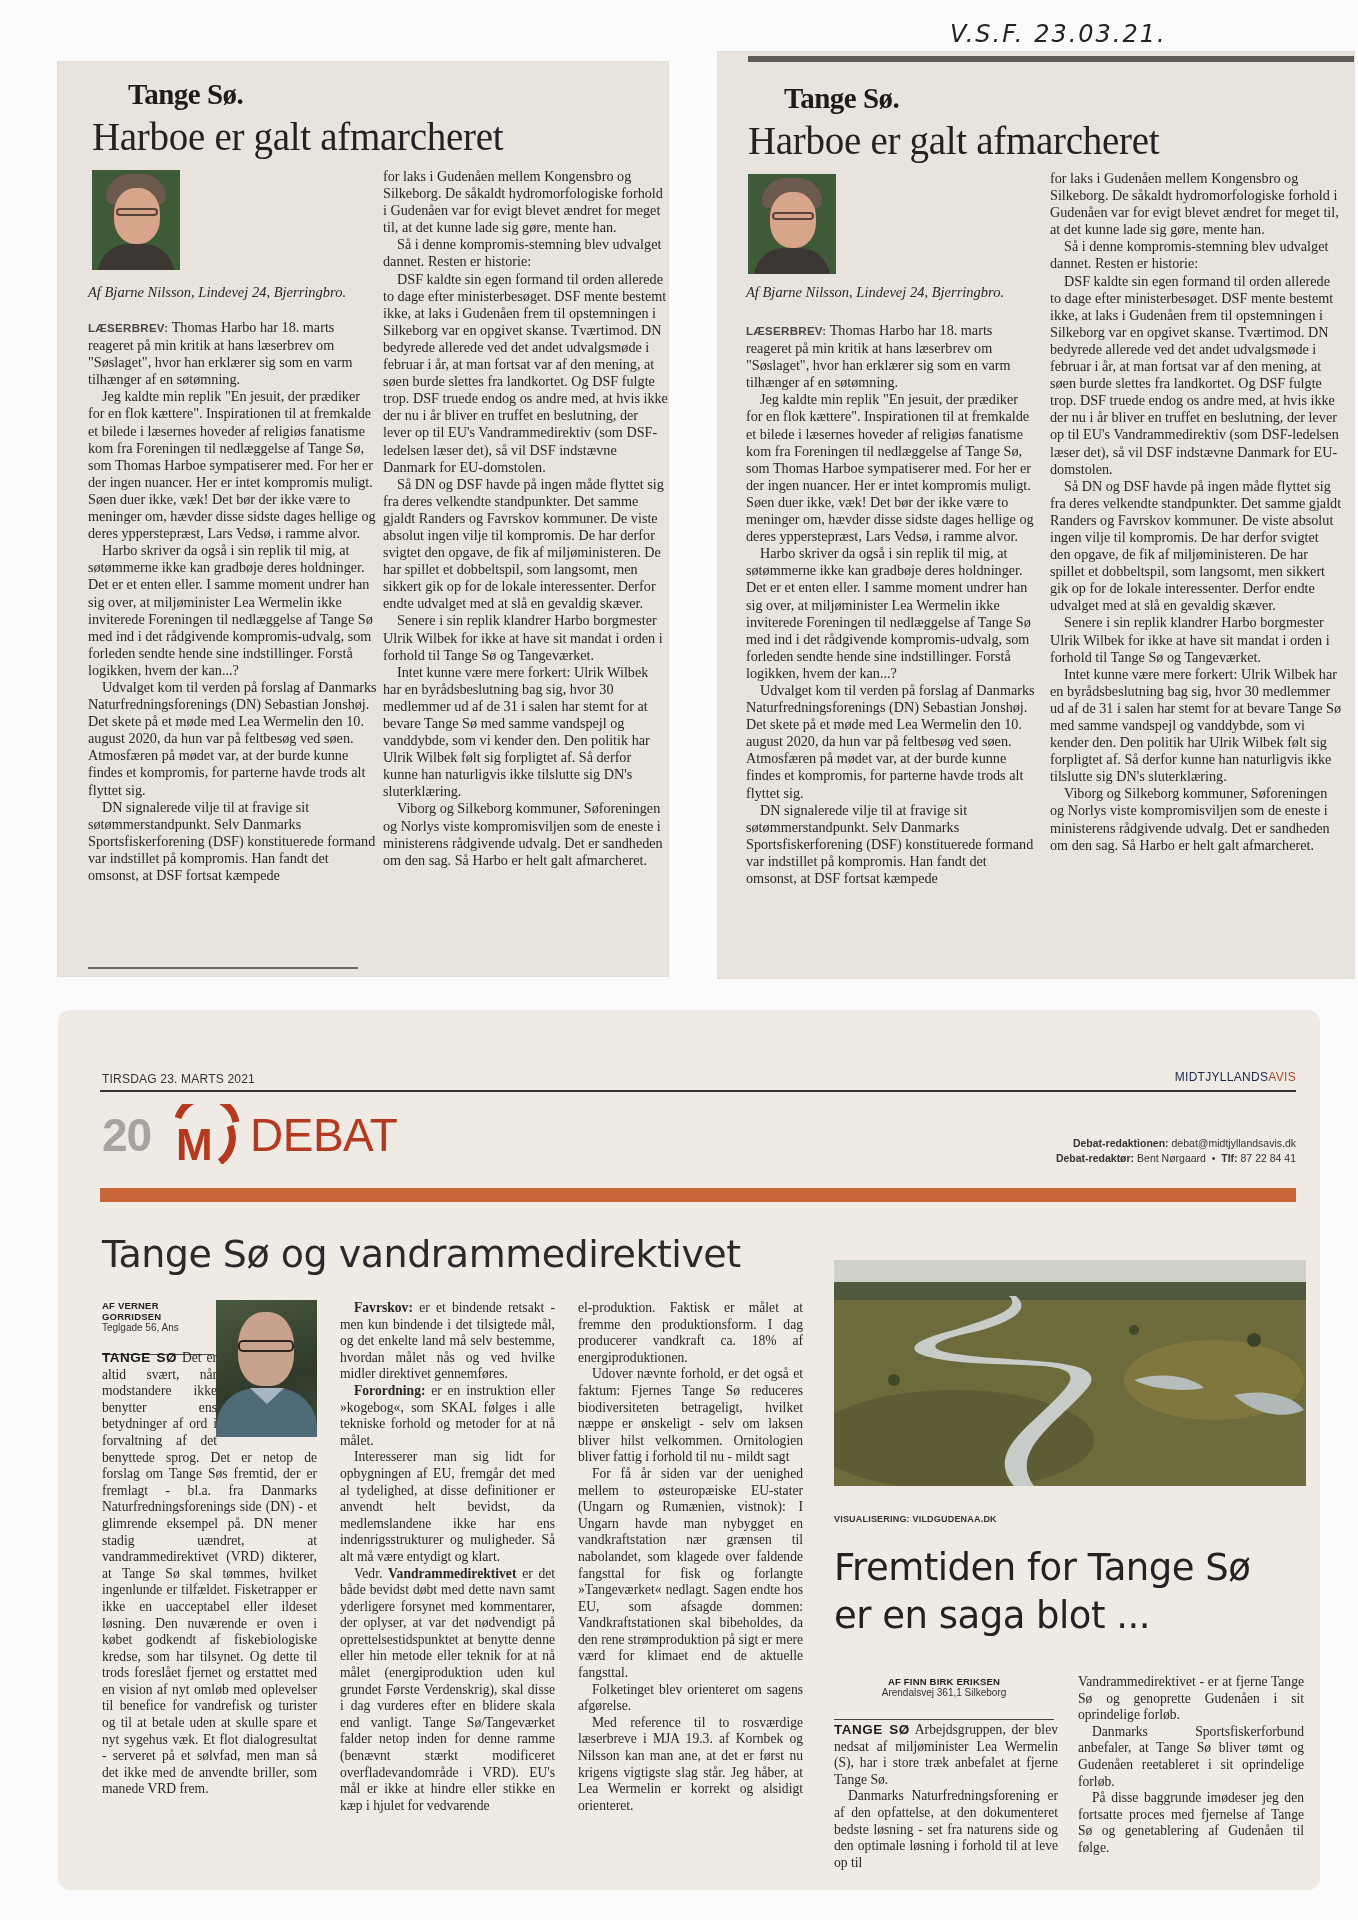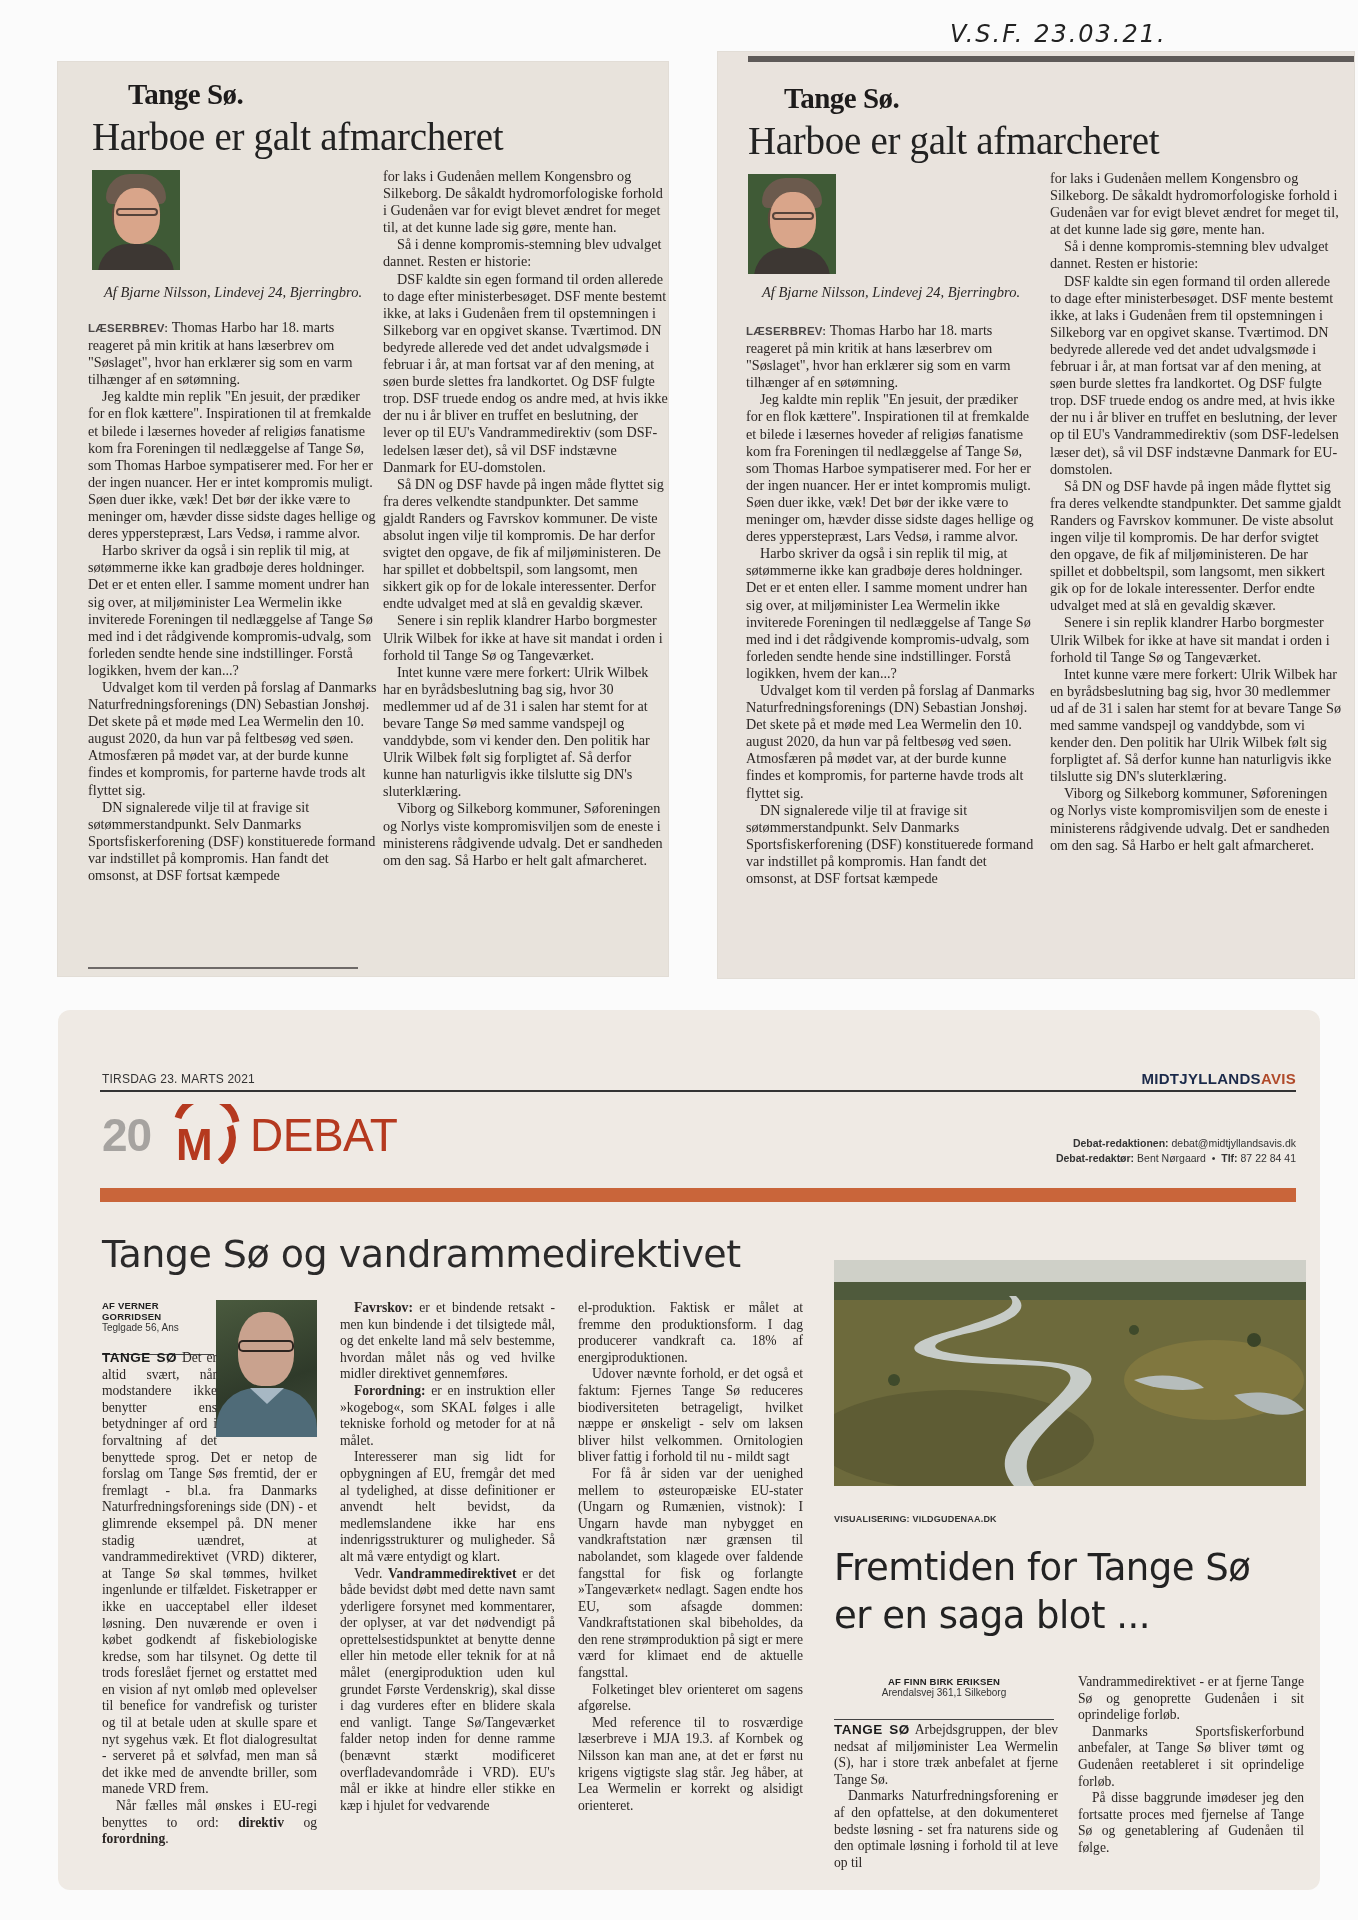--- a/index.html
+++ b/index.html
@@ -26,37 +26,37 @@
   .kicker { position:absolute; font-weight: bold; font-size: 29px; letter-spacing:-0.5px; color:#1d1b1b;margin-left:36px; }
   .headline { position:absolute; font-size: 39px; color:#222; letter-spacing:-0.3px; white-space: nowrap; }
   .portrait {
     position:absolute; width: 88px; height: 100px; overflow:hidden;
     background: radial-gradient(circle at 50% 45%, #c9917a 0 26%, #5c4a3c 27% 34%, #3f5a36 35% 100%);
   }
   .portrait .hair { position:absolute; left:14px; top:4px; width:60px; height:30px; border-radius: 30px 30px 8px 8px; background:#6b5a4d; }
   .portrait .face { position:absolute; left:22px; top:18px; width:46px; height:56px; border-radius:45%; background:#d9a58a; }
   .portrait .glasses { position:absolute; left:24px; top:38px; width:42px; height:8px; border:2px solid #55433a; border-radius:4px; box-sizing:border-box; }
   .portrait .body { position:absolute; left:6px; top:74px; width:76px; height:40px; border-radius:30px 30px 0 0; background:#3d3733; }
-  .byline { position:absolute; font-style: italic; font-size: 14.5px; color:#2a2625; white-space: nowrap; margin-left: 16px; }
+  .byline { position:absolute; font-style: italic; font-size: 14.5px; color:#2a2625; white-space: nowrap; }
   .col {
     position:absolute; font-size: 14.2px; line-height: 17.1px; color:#2b2624; text-align:left;
   }
   .col p { margin: 0; text-indent: 14px; }
   .col p.first { text-indent: 0; }
   .lead { font-family: "Liberation Sans", sans-serif; font-weight:bold; font-size: 11.5px; color:#4a4646; letter-spacing: 0.3px; }
   .rule { position:absolute; height: 2px; background:#6e6a68; }
 
   
   .page {
     position:absolute; left: 58px; top: 1010px; width: 1262px; height: 880px;
     background: #efeae4;
     border-radius: 12px;
   }
   .dateline { position:absolute; left: 44px; top: 62px; font-family:"Liberation Sans", sans-serif; font-size: 12px; color:#333; letter-spacing:0.2px; }
-  .masthead-brand { position:absolute; right: 24px; top: 60px; font-family:"Liberation Sans", sans-serif; font-weight:bold; font-size: 15px; color:#1b2a4a; letter-spacing:0.3px; }
+  .masthead-brand { position:absolute; right: 24px; top: 60px; font-family:"Liberation Sans", sans-serif; font-weight:normal; font-size: 12px; color:#1b2a4a; letter-spacing:0.3px; }
   .masthead-brand .accent { color:#b04a2a; }
   .topline { position:absolute; left: 42px; right: 24px; top: 80px; height: 2px; background:#333; }
   .section-num { position:absolute; left: 44px; top: 98px; font-family:"Liberation Sans", sans-serif; font-weight:bold; font-size: 46px; color:#a6a3a0; letter-spacing:-1px; }
   .logo-m { position:absolute; left: 112px; top: 94px; width: 72px; height: 60px; }
   .section-title { position:absolute; left: 192px; top: 98px; font-family:"Liberation Sans", sans-serif; font-weight:normal; font-size: 46px; color:#b5391f; letter-spacing:-0.5px; }
   .contact { position:absolute; right: 24px; top: 126px; font-family:"Liberation Sans", sans-serif; font-size: 10.5px; color:#333; text-align:right; line-height: 15px; }
   .contact b { font-weight:bold; }
   .orange-bar { position:absolute; left: 42px; right: 24px; top: 178px; height: 14px; background:#c9653a; }
 
   .main-headline { position:absolute; left: 44px; top: 222px; font-family:"DejaVu Sans", sans-serif; font-size: 38px; color:#2b2a2a; letter-spacing: -0.5px; white-space: nowrap; }
@@ -180,21 +180,20 @@
   <div class="portrait2">
     <div class="shirt"></div>
       <div class="collar"></div>
       <div class="head"></div>
       <div class="glasses"></div>
   </div>
 
   <div class="bcol" style="left:44px; top:340px; width:215px;">
     <div style="float:right; width:100px; height:88px;"></div>
     <p class="first"><span class="tag">TANGE SØ</span> <span>Det er altid svært, når modstandere ikke benytter ens betydninger af ord i forvaltning af det benyttede sprog. Det er netop de forslag om Tange Søs fremtid, der er fremlagt - bl.a. fra Danmarks Naturfredningsforenings side (DN) - et glimrende eksempel på. DN mener stadig uændret, at vandrammedirektivet (VRD) dikterer, at Tange Sø skal tømmes, hvilket ingenlunde er tilfældet. Fisketrapper er ikke en uacceptabel eller ildeset løsning. Den nuværende er oven i købet godkendt af fiskebiologiske kredse, som har tilsynet. Og dette til trods foreslået fjernet og erstattet med en vision af nyt omløb med oplevelser til benefice for vandrefisk og turister og til at betale uden at skulle spare et nyt sygehus væk. Et flot dialogresultat - serveret på et sølvfad, men man så det ikke med de anvendte briller, som manede VRD frem.</span></p>
-    <p><span>Når fælles mål ønskes i EU-regi benyttes to ord:</span> <b>direktiv</b> <span>og</span> <b>forordning</b>.</p>
   </div>
 
   <div class="bcol" style="left:282px; top:290px; width:215px;">
     <p><b>Favrskov:</b> <span>er et bindende retsakt - men kun bindende i det tilsigtede mål, og det enkelte land må selv bestemme, hvordan målet nås og ved hvilke midler direktivet gennemføres.</span></p>
     <p><b>Forordning:</b> <span>er en instruktion eller »kogebog«, som SKAL følges i alle tekniske forhold og metoder for at nå målet.</span></p>
     <p>Interesserer man sig lidt for opbygningen af EU, fremgår det med al tydelighed, at disse definitioner er anvendt helt bevidst, da medlemslandene ikke har ens indenrigsstrukturer og muligheder. Så alt må være entydigt og klart.</p>
     <p><span>Vedr.</span> <b>Vandrammedirektivet</b> <span>er det både bevidst døbt med dette navn samt yderligere forsynet med kommentarer, der oplyser, at var det nødvendigt på oprettelsestidspunktet at benytte denne eller hin metode eller teknik for at nå målet (energiproduktion uden kul grundet Første Verdenskrig), skal disse i dag vurderes efter en blidere skala end vanligt. Tange Sø/Tangeværket falder netop inden for denne ramme (benævnt stærkt modificeret overfladevandområde i VRD). EU's mål er ikke at hindre eller stikke en kæp i hjulet for vedvarende</span></p>
   </div>
 
   <div class="bcol" style="left:520px; top:290px; width:225px;">

